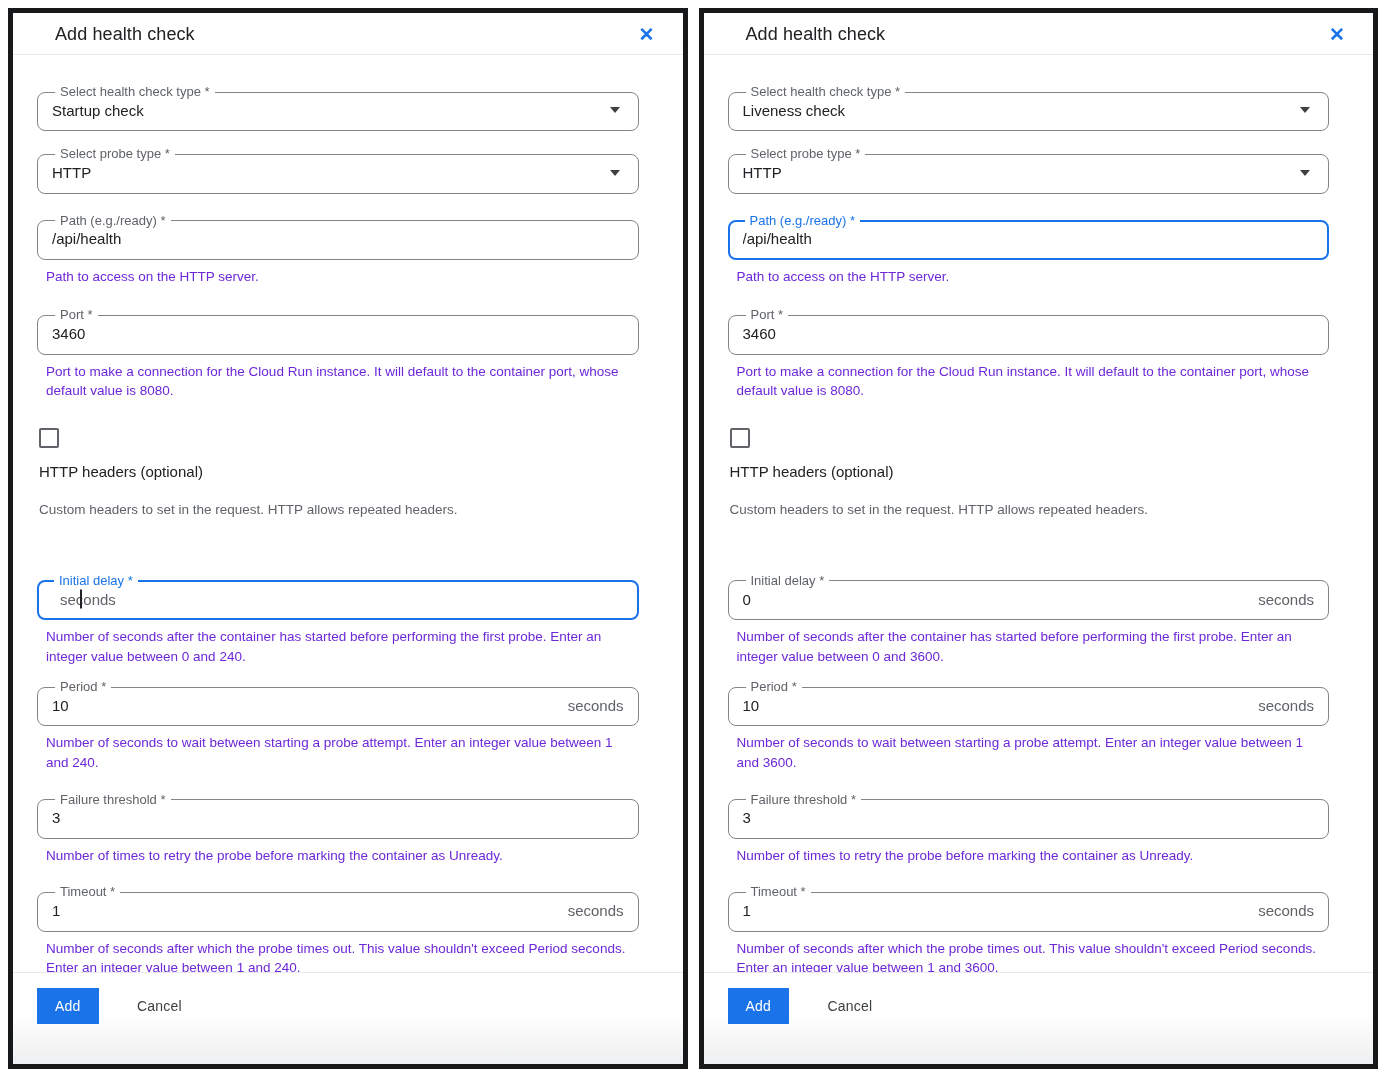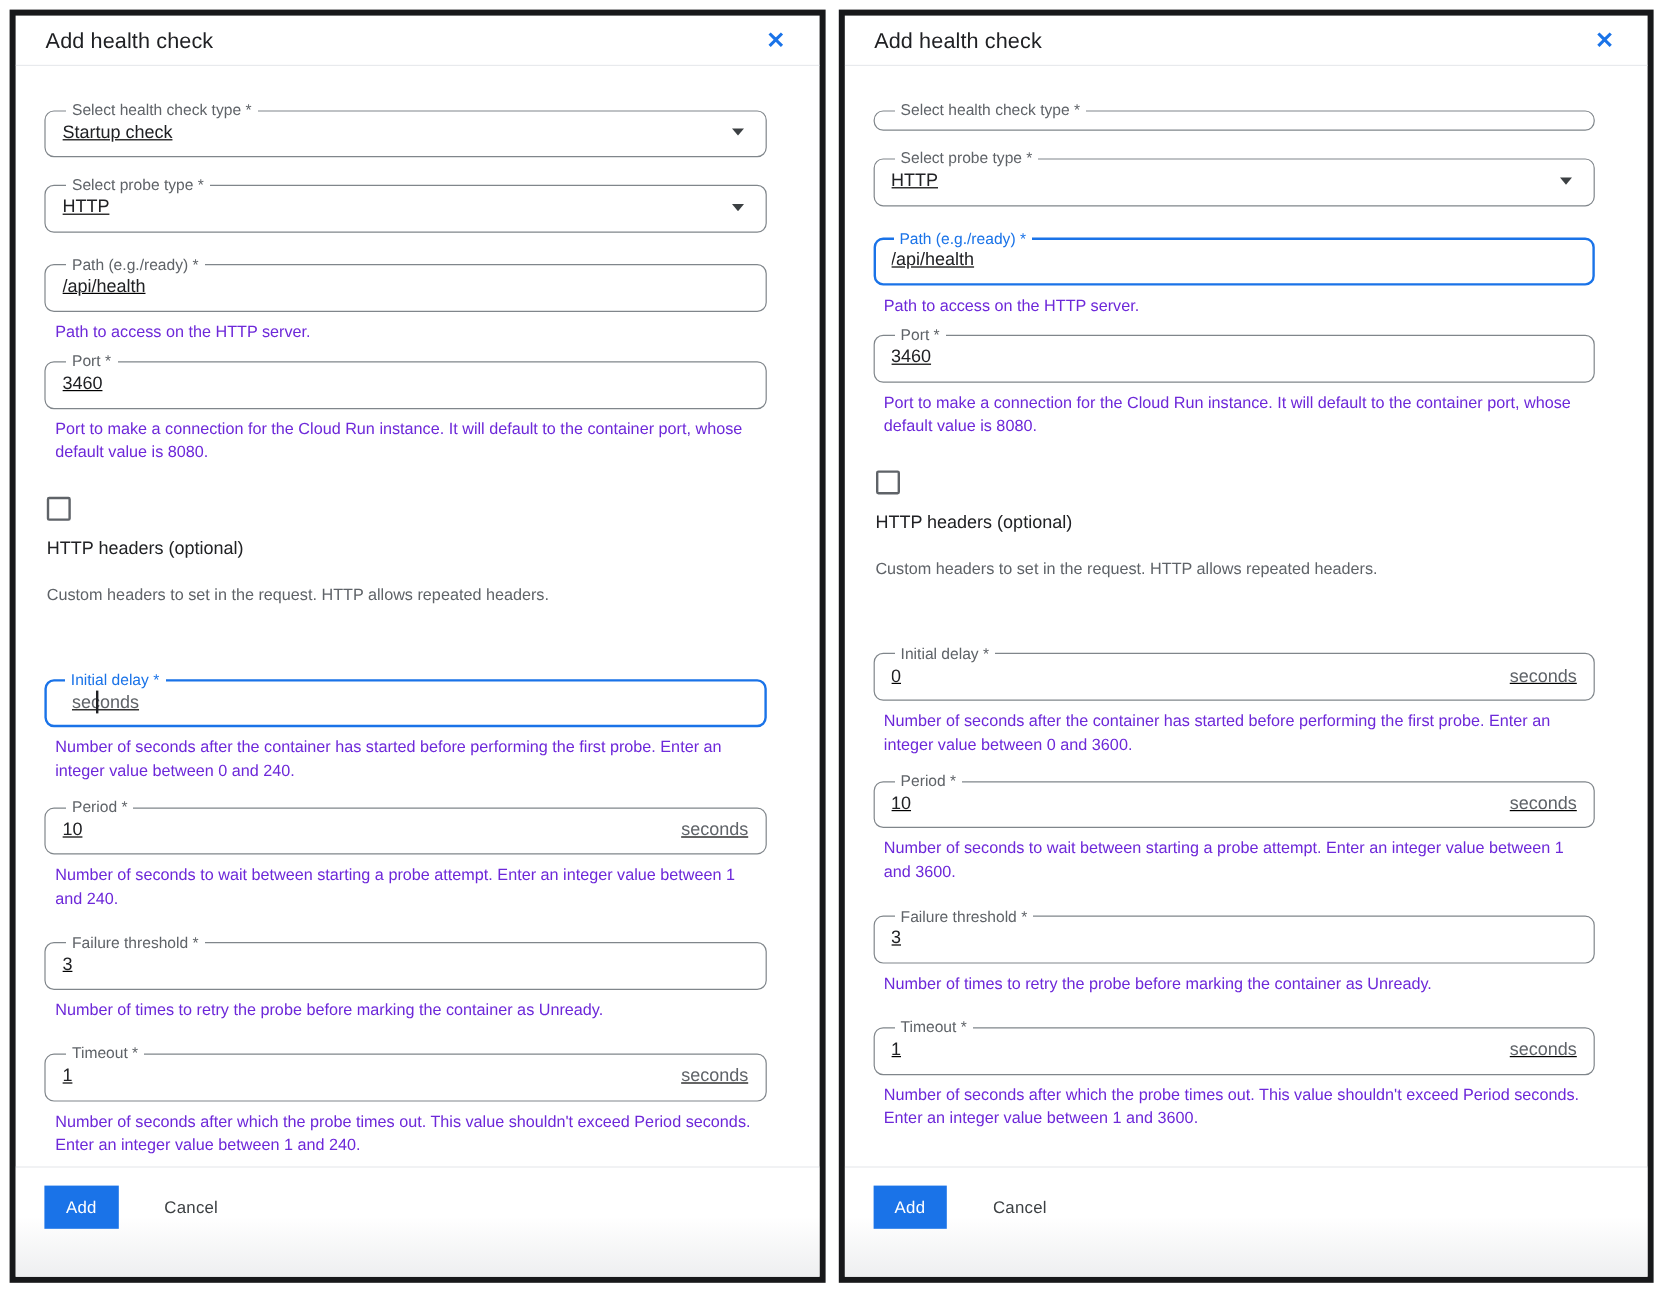--- a/index.html
+++ b/index.html
@@ -3,43 +3,43 @@
 <meta charset="utf-8">
 <style>
   html,body{margin:0;padding:0;background:#ffffff;width:1386px;height:1077px;
     font-family:"Liberation Sans",sans-serif;-webkit-font-smoothing:antialiased;}
   .stage{display:flex;gap:11px;padding:8px;box-sizing:border-box;width:1386px;height:1077px;}
   .panel{flex:1;border:5px solid #17181a;background:#fff;display:flex;flex-direction:column;
     box-sizing:border-box;overflow:hidden;}
 
   
   .dlg-header{display:flex;justify-content:space-between;align-items:center;
-    padding:11px 28px 9px 25px;border-bottom:1px solid #e8eaed;flex:none;}
+    padding:11px 28px 9px 42px;border-bottom:1px solid #e8eaed;flex:none;}
   .dlg-title{font-size:18px;color:#202124;letter-spacing:.1px;}
   .close-x{color:#1a73e8;font-size:19px;font-weight:bold;line-height:1;cursor:pointer;}
 
   
   .form{flex:1;padding:30px 44px 0 24px;overflow:hidden;}
   .fgroup{margin:0;}
   fieldset.mfield{border:1px solid #80868b;border-radius:8px;margin:0;padding:0 14px 9px 14px;
     box-sizing:border-box;background:#fff;}
   fieldset.mfield legend{font-size:13px;color:#5f6368;padding:0 5px;margin-left:3px;line-height:1.1;}
   fieldset.mfield.focused{border:2px solid #1a73e8;padding:0 13px 8px 13px;}
   fieldset.mfield.focused legend{color:#1a73e8;margin-left:2px;}
-  .row{display:flex;align-items:center;justify-content:space-between;position:relative;min-height:22px;text-decoration:underline;}
+  .row{display:flex;align-items:center;justify-content:space-between;position:relative;min-height:22px;}
   .row input{border:none;outline:none;background:transparent;padding:0;margin:0;flex:1;min-width:0;
     font-family:"Liberation Sans",sans-serif;font-size:15px;color:#202124;}
   .suffix{font-size:15px;color:#5f6368;flex:none;padding-left:8px;}
   .arrow{width:0;height:0;border-left:5px solid transparent;border-right:5px solid transparent;
     border-top:6px solid #3c4043;flex:none;margin-right:4px;}
   .caret{position:absolute;left:28px;top:50%;transform:translateY(-50%);width:1.5px;height:19px;
     background:#202124;}
   .helper{font-size:13.5px;color:#6d28d9;line-height:1.45;margin:7px 0 0 9px;max-width:582px;}
 
-  .mb16{margin-bottom:16px}.mb20{margin-bottom:20px}.mb22{margin-bottom:8px}
+  .mb16{margin-bottom:16px}.mb20{margin-bottom:20px}.mb22{margin-bottom:22px}
   .mb24{margin-bottom:24px}.mb18{margin-bottom:14px}.mb0{margin-bottom:0}
 
   
   .cb-block{display:flex;gap:15px;margin:8px 0 54px 2px;flex-direction:column;}
   .checkbox{width:16px;height:16px;border:2px solid #5f6368;border-radius:2px;flex:none;
     margin-top:3px;background:#fff;cursor:pointer;}
   .cb-label{font-size:15px;color:#202124;}
   .cb-helper{font-size:13.5px;color:#5f6368;margin-top:21px;line-height:1.4;}
 
   
@@ -166,20 +166,24 @@
     <header class="dlg-header">
       <span class="dlg-title">Add health check</span>
       <span class="close-x">✕</span>
     </header>
 
     <div class="form">
 
       <div class="fgroup mb16">
         <fieldset class="mfield">
           <legend>Select health check type *</legend>
+          <div class="row">
+            <input readonly="" value="Liveness check" style="">
+            <span class="arrow"></span>
+          </div>
         </fieldset>
       </div>
 
       <div class="fgroup mb20">
         <fieldset class="mfield">
           <legend>Select probe type *</legend>
           <div class="row">
             <input readonly="" value="HTTP" style="">
             <span class="arrow"></span>
           </div>

